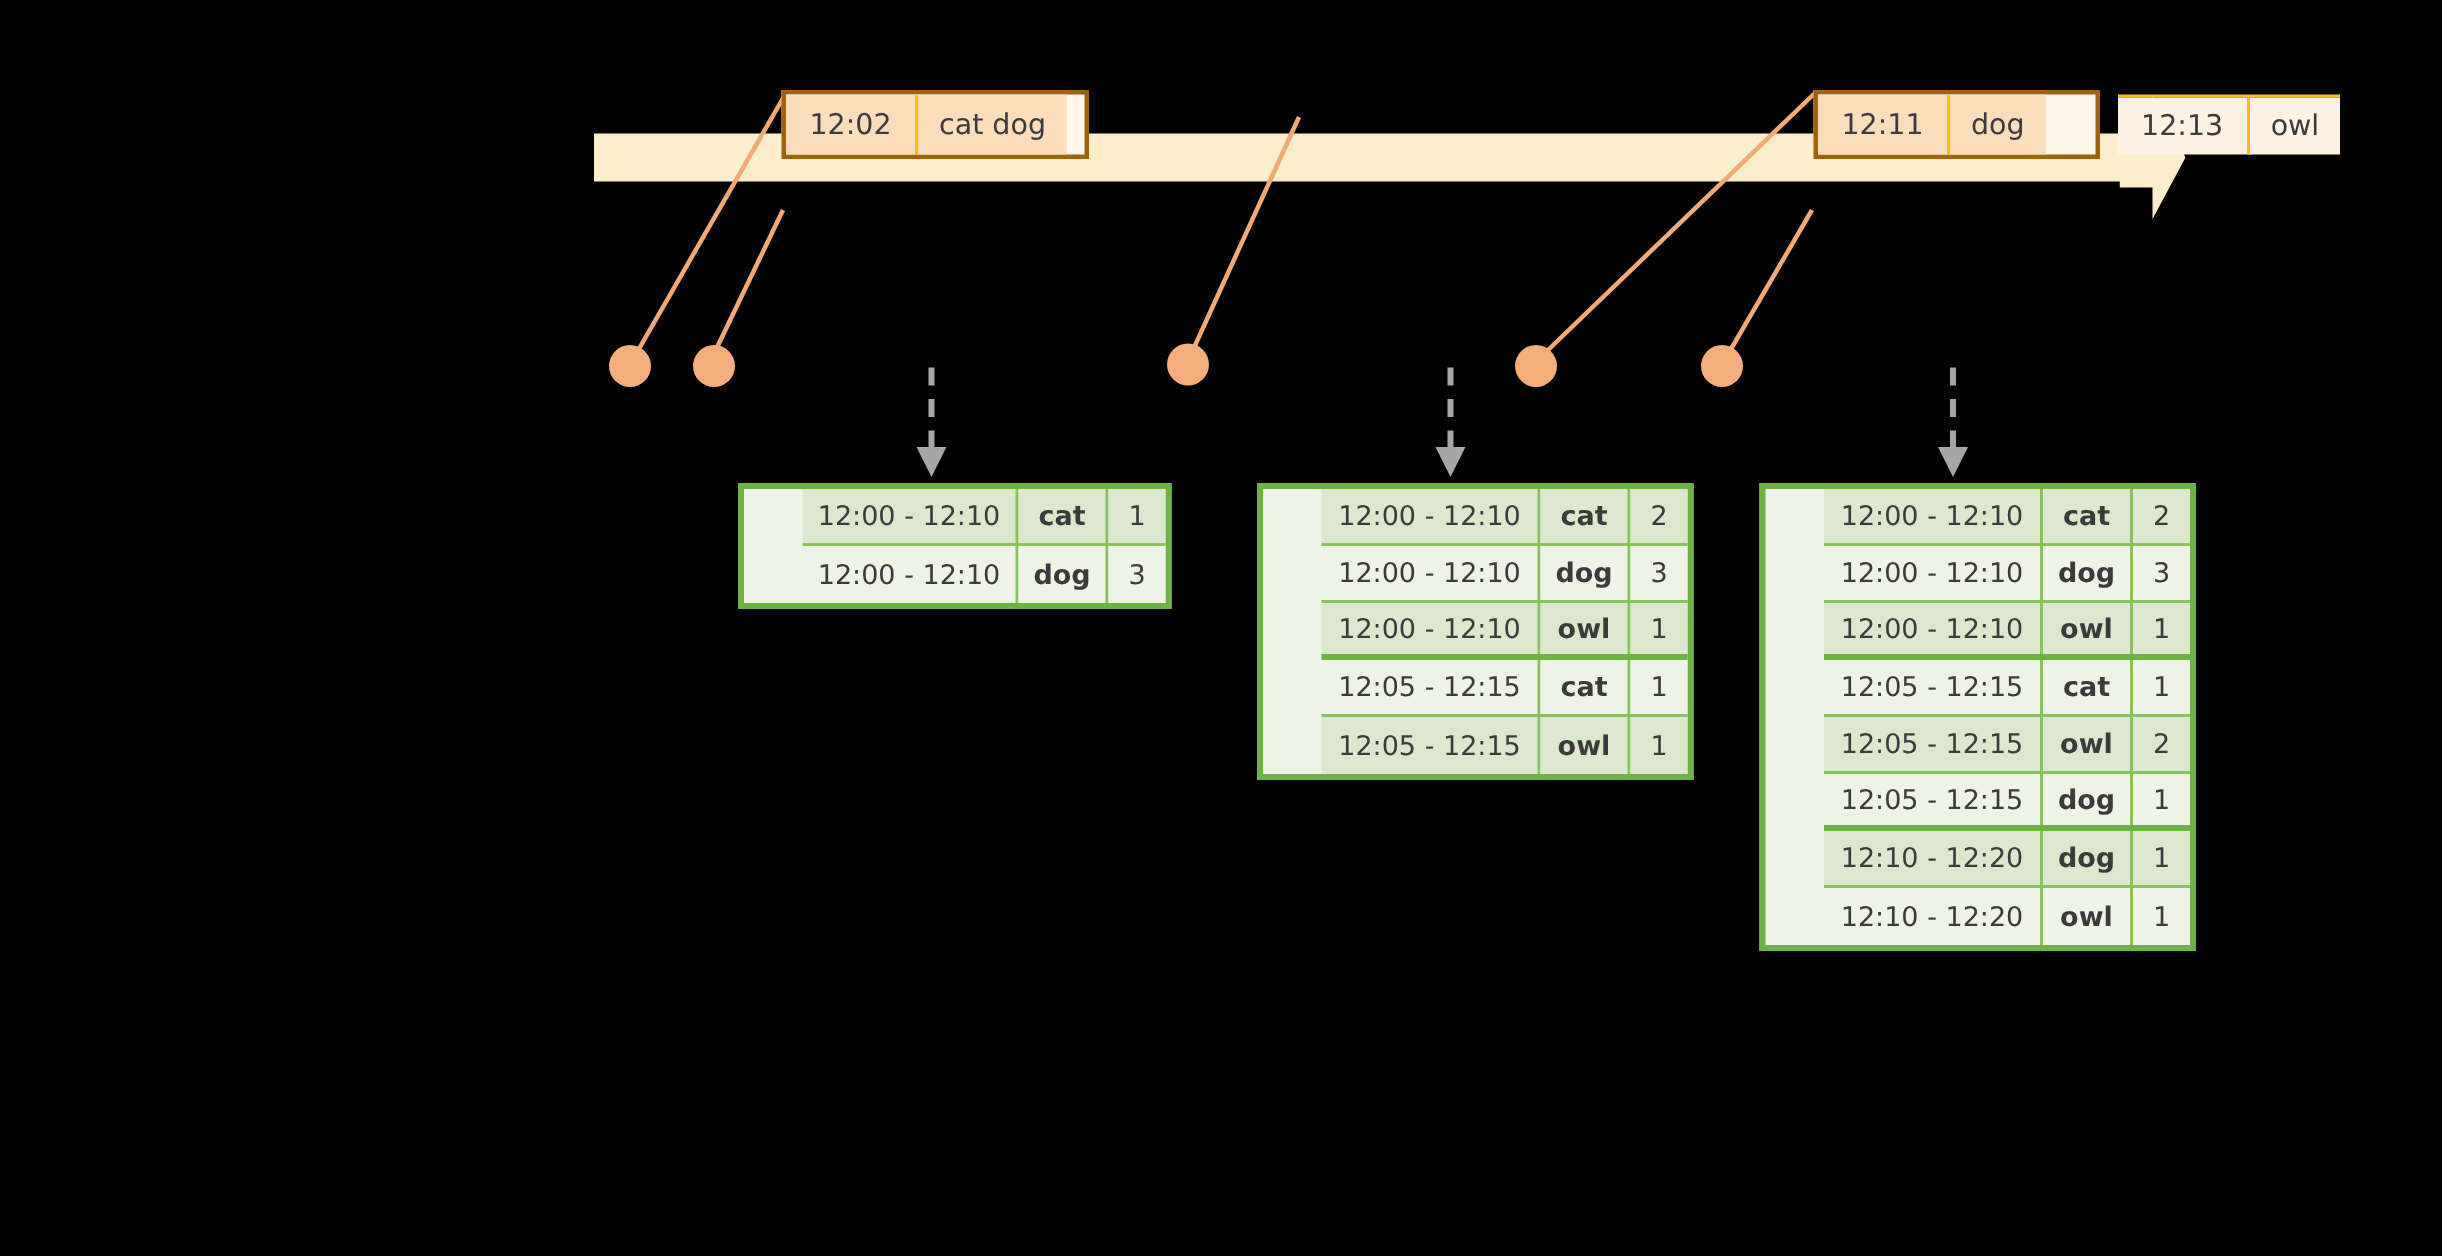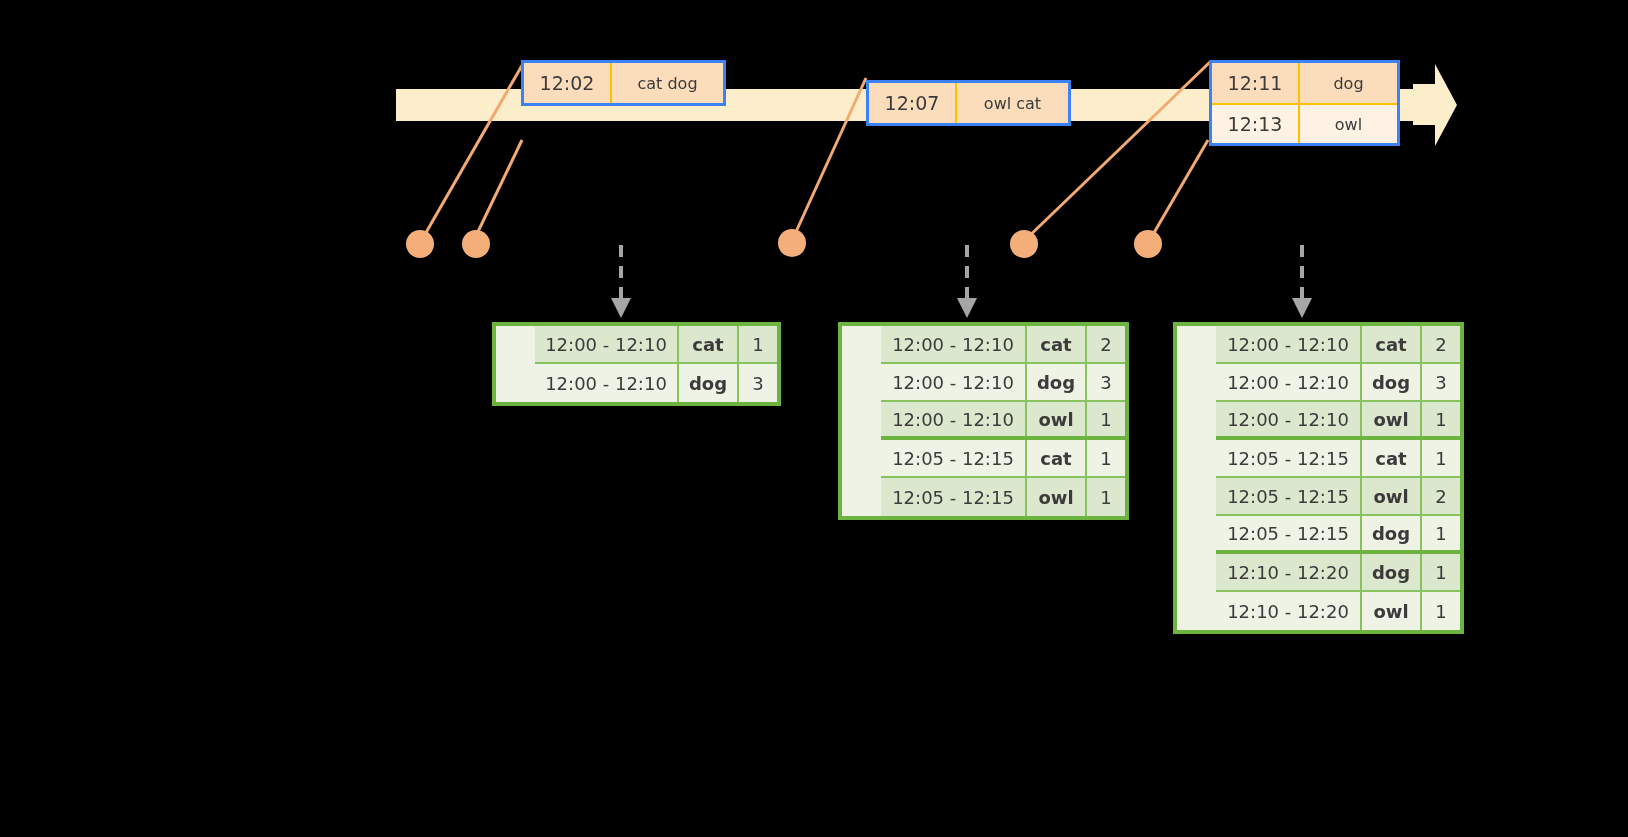--- a/index.html
+++ b/index.html
@@ -40,25 +40,25 @@
   .timeline-head {
     position: absolute;
     left: 1413px;
     top: 62px;
     width: 44px;
     height: 86px;
   }
   
   .event-box {
     position: absolute;
-    border: 3px solid #3b82f6;
-    box-sizing: border-box;
-    display: flex;
-    flex-direction: column;
+    border: 3px solid #a16207;
+    box-sizing: border-box;
+    display: flex;
     background: #fff7ec;
+    gap: 48px;
   }
   .event-row {
     display: flex;
     height: 40px;
     box-sizing: border-box;
   }
   .event-row + .event-row {
     border-top: 2px solid #ffc000;
   }
   .event-row.shade .ev-time,
@@ -75,21 +75,21 @@
     font-size: 19px;
     color: #3b3b3b;
     background: #fdf2e4;
   }
   .ev-text {
     flex: 1;
     box-sizing: border-box;
     display: flex;
     align-items: center;
     justify-content: center;
-    font-size: 16px;
+    font-size: 19px;
     color: #3b3b3b;
     background: #fdf2e4;
     padding: 0 14px;
   }
   
   .result-table {
     position: absolute;
     border: 4px solid #6cb33f;
     box-sizing: border-box;
     background: #eef3e6;
@@ -162,26 +162,20 @@
       <path d="M1292,298 L1312,298 L1302,318 Z" fill="#a6a6a6"></path>
     </g>
   </svg>
 
   <div class="event-box" id="eb0" style="left:521px; top:60px; width:205px;">
       <div class="event-row shade">
         <div class="ev-time">12:02</div>
         <div class="ev-text">cat dog</div>
       </div>
     </div>
-  <div class="event-box" id="eb1" style="left:866px; top:80px; width:205px;">
-      <div class="event-row shade">
-        <div class="ev-time">12:07</div>
-        <div class="ev-text">owl cat</div>
-      </div>
-    </div>
   <div class="event-box" id="eb2" style="left:1209px; top:60px; width:191px;">
       <div class="event-row shade">
         <div class="ev-time">12:11</div>
         <div class="ev-text">dog</div>
       </div>
       <div class="event-row">
         <div class="ev-time">12:13</div>
         <div class="ev-text">owl</div>
       </div>
     </div>

